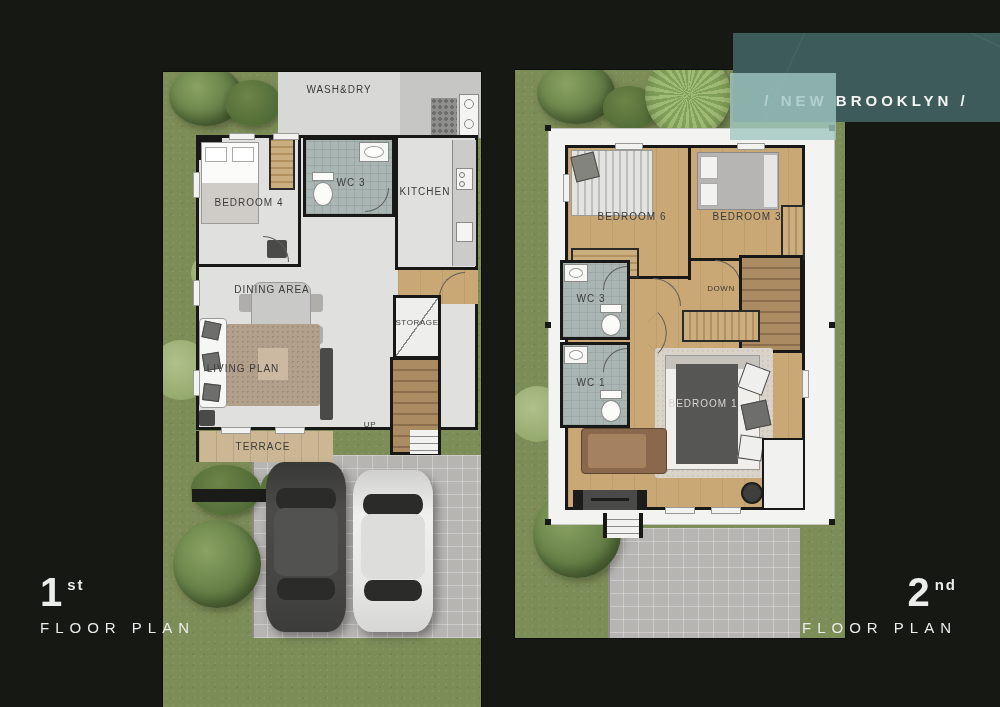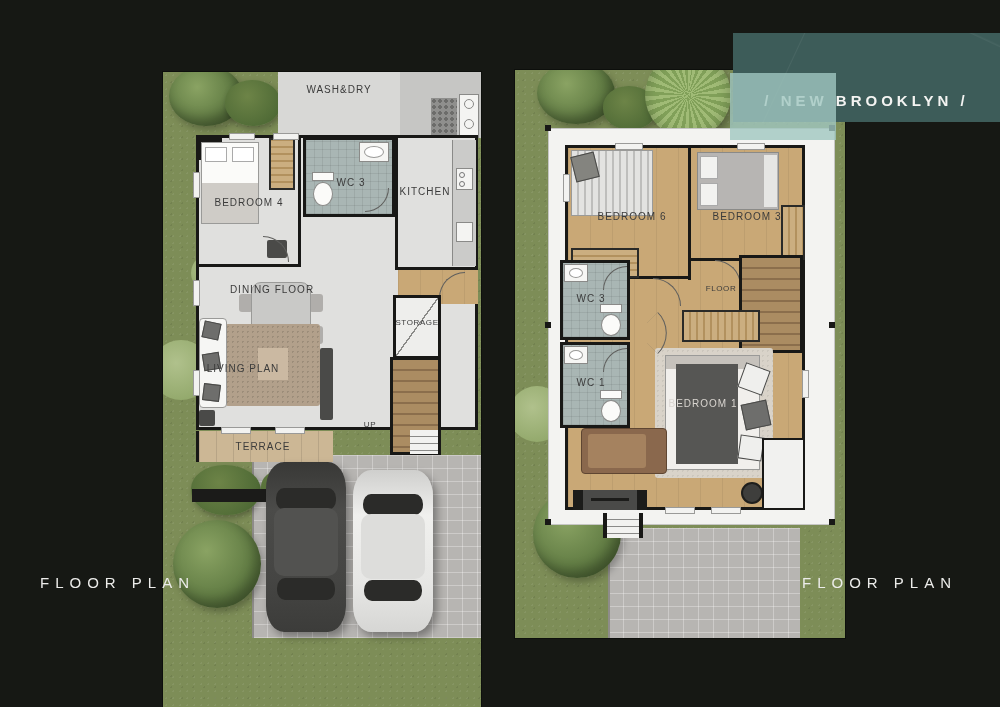--- a/index.html
+++ b/index.html
@@ -171,21 +171,21 @@
     <div class="room-label" style="left:262px; top:119px;">KITCHEN</div>
 
     <div class="abs wood" style="left:235px; top:198px; width:80px; height:34px;"></div>
     <div class="abs arc" style="left:276px; top:200px; width:26px; height:26px; transform:rotate(0deg);"></div>
 
     <div class="abs" style="left:76px; top:222px; width:14px; height:18px; background:#b0aeab; border-radius:3px;"></div>
     <div class="abs" style="left:76px; top:254px; width:14px; height:18px; background:#b0aeab; border-radius:3px;"></div>
     <div class="abs" style="left:146px; top:222px; width:14px; height:18px; background:#b0aeab; border-radius:3px;"></div>
     <div class="abs" style="left:146px; top:254px; width:14px; height:18px; background:#b0aeab; border-radius:3px;"></div>
     <div class="abs" style="left:88px; top:210px; width:60px; height:72px; background:#c9c9c7; border:1px solid #9a9a98; border-radius:10px;"></div>
-    <div class="room-label" style="left:109px; top:217px;">DINING FLOOR</div>
+    <div class="room-label" style="left:109px; top:217px;">DINING AREA</div>
 
     <div class="abs rug" style="left:62px; top:252px; width:95px; height:82px;">
       <div class="abs" style="left:33px; top:24px; width:30px; height:32px; background:#cbb9a2;"></div>
     </div>
     <div class="abs" style="left:36px; top:246px; width:28px; height:90px; background:#f6f6f4; border:1px solid #9a9a98; border-radius:4px;"></div>
     <div class="pillow" style="left:40px; top:250px; width:17px; height:17px; transform:rotate(12deg);"></div>
     <div class="pillow" style="left:40px; top:281px; width:17px; height:17px; transform:rotate(-9deg);"></div>
     <div class="pillow" style="left:40px; top:312px; width:17px; height:17px; transform:rotate(7deg);"></div>
     <div class="abs dark-bar" style="left:36px; top:338px; width:16px; height:16px;"></div>
     <div class="abs dark-bar" style="left:157px; top:276px; width:13px; height:72px;"></div>
@@ -278,21 +278,21 @@
         <div class="basin"></div>
       </div>
     <div class="abs toilet" style="left:84px; top:320px; width:24px; height:32px;">
       <div class="tank"></div>
         <div class="bowl"></div>
     </div>
     <div class="abs arc" style="left:88px; top:278px; width:24px; height:24px;"></div>
     <div class="room-label" style="left:76px; top:312px;text-align:center;">WC 1</div>
 
     <div class="abs stairs" style="left:224px; top:185px; width:64px; height:98px;"></div>
-    <div class="room-label small" style="left:206px; top:218px;">FLOOR</div>
+    <div class="room-label small" style="left:206px; top:218px;">DOWN</div>
 
     <div class="abs closet-v" style="left:167px; top:240px; width:78px; height:32px;"></div>
 
     <div class="abs" style="left:140px; top:278px; width:118px; height:130px; background:#d9d3c9; border-radius:3px;
          background-image:radial-gradient(rgba(0,0,0,.06) 1px, transparent 1px); background-size:5px 5px;"></div>
     <div class="abs" style="left:150px; top:285px; width:95px; height:115px; background:#f1efec; border:1px solid #9a9a98;">
       <div class="abs" style="left:0; top:0; width:93px; height:13px; background:#c6c2bc;"></div>
       <div class="abs" style="left:10px; top:8px; width:62px; height:100px; background:#565654;"></div>
     </div>
     <div class="pillow" style="left:226px; top:296px; width:26px; height:26px; transform:rotate(20deg); background:#efefed;"></div>
@@ -319,20 +319,26 @@
     <div class="abs win" style="left:150px; top:437px; width:30px; height:7px;"></div>
     <div class="abs win" style="left:196px; top:437px; width:30px; height:7px;"></div>
   </div>
 
   <div class="banner">
     <div class="banner-text">/ NEW BROOKLYN /</div>
   </div>
   <div class="banner-overlay"></div>
 
   <div class="caption" style="left:40px; top:570px;">
+    <div>
+      <span class="ord-num">1</span><span class="ord-suf">st</span>
+    </div>
     <div class="floor-label">FLOOR PLAN</div>
   </div>
 
   <div class="caption right" style="right:43px; top:570px;">
+    <div>
+      <span class="ord-num">2</span><span class="ord-suf">nd</span>
+    </div>
     <div class="floor-label">FLOOR PLAN</div>
   </div>
 
 </div>
 
 </body></html>

